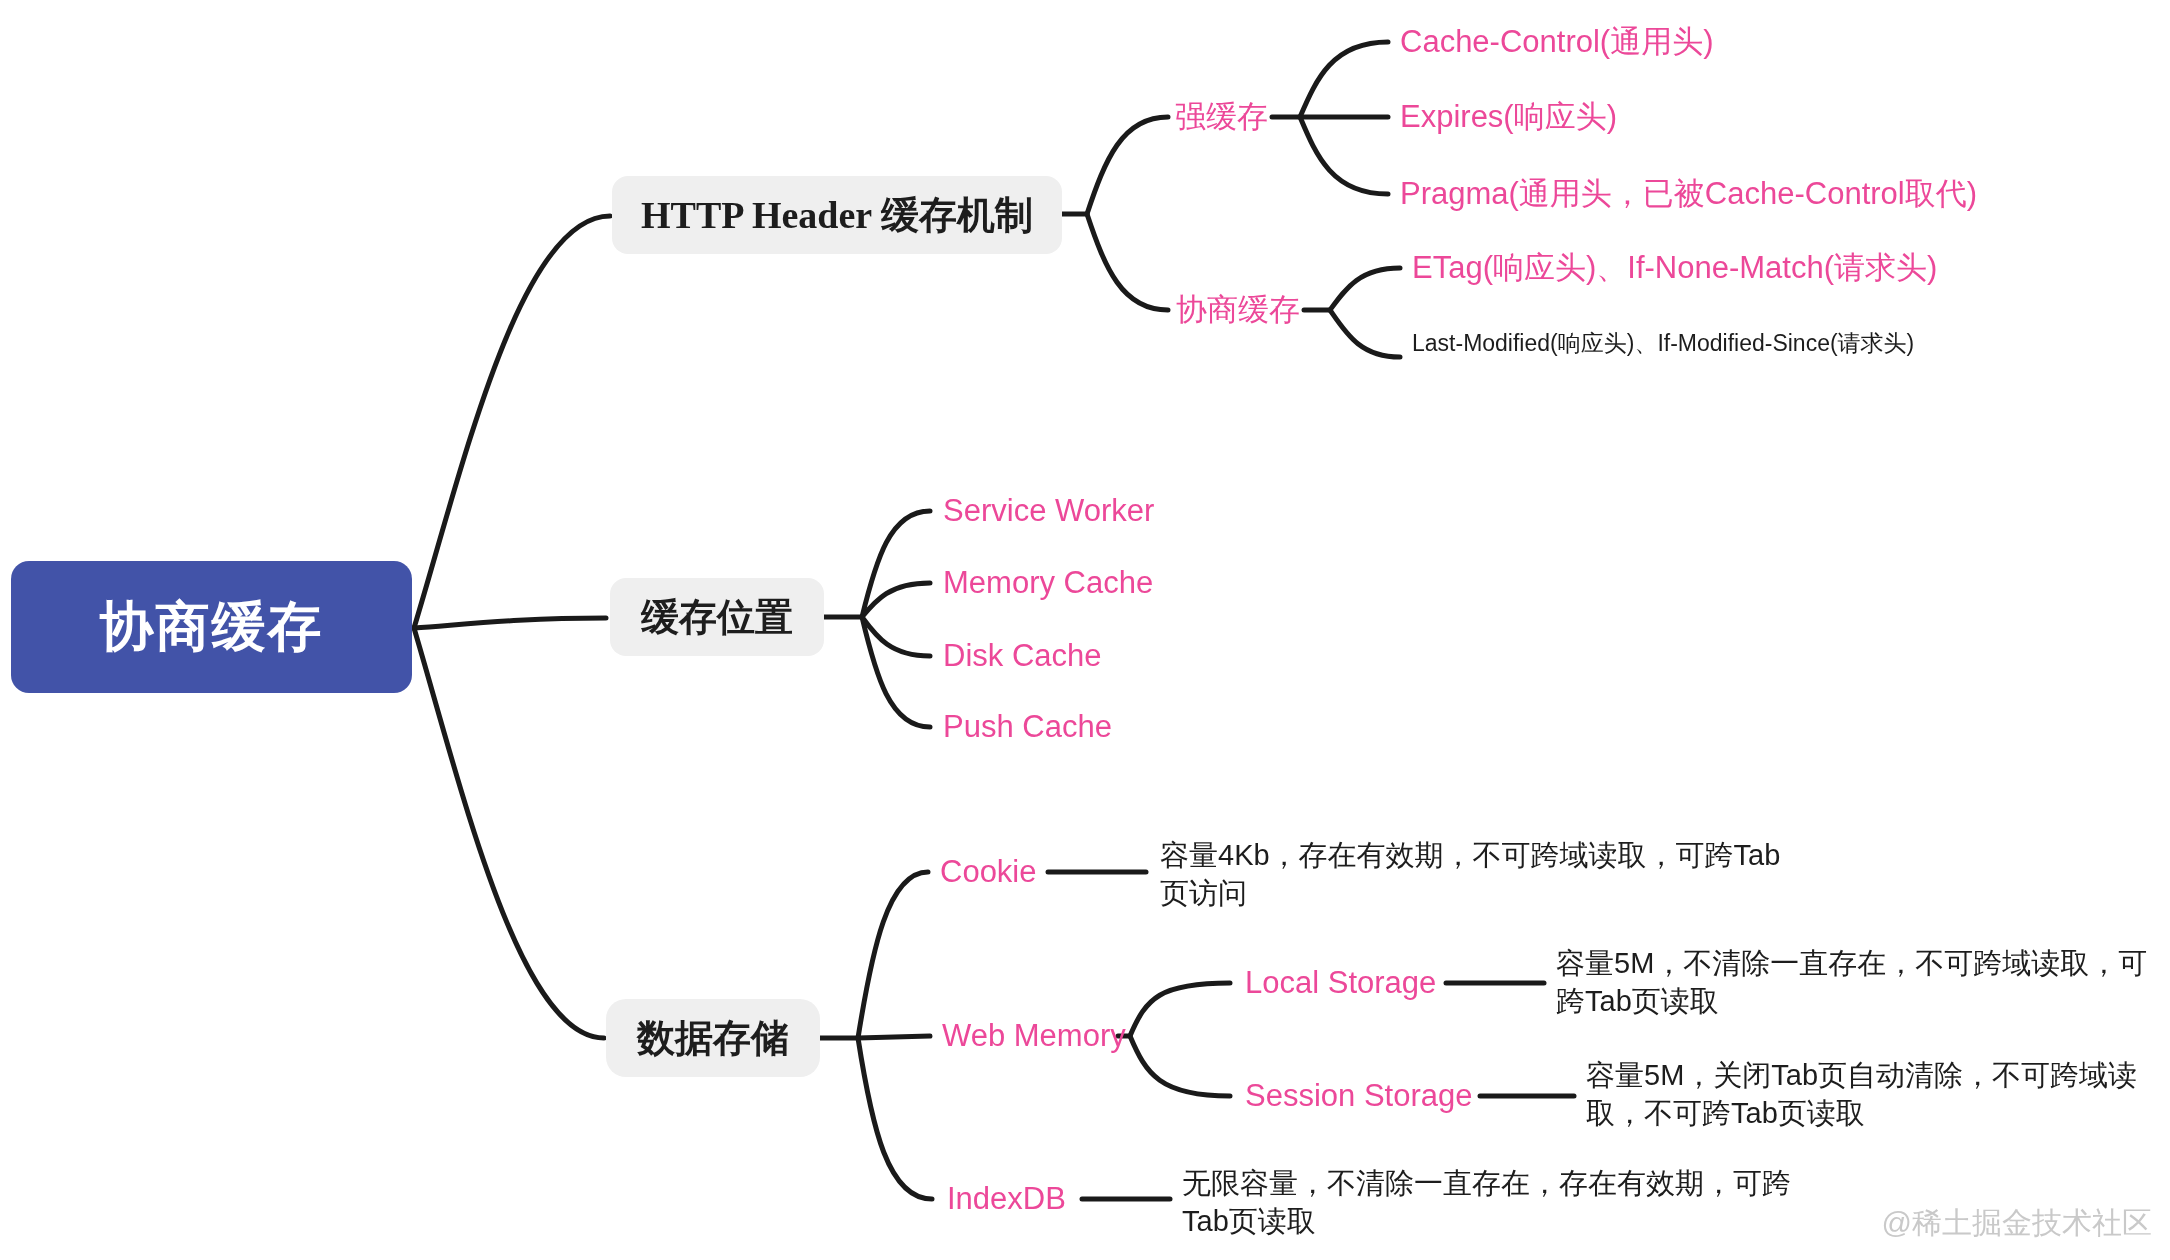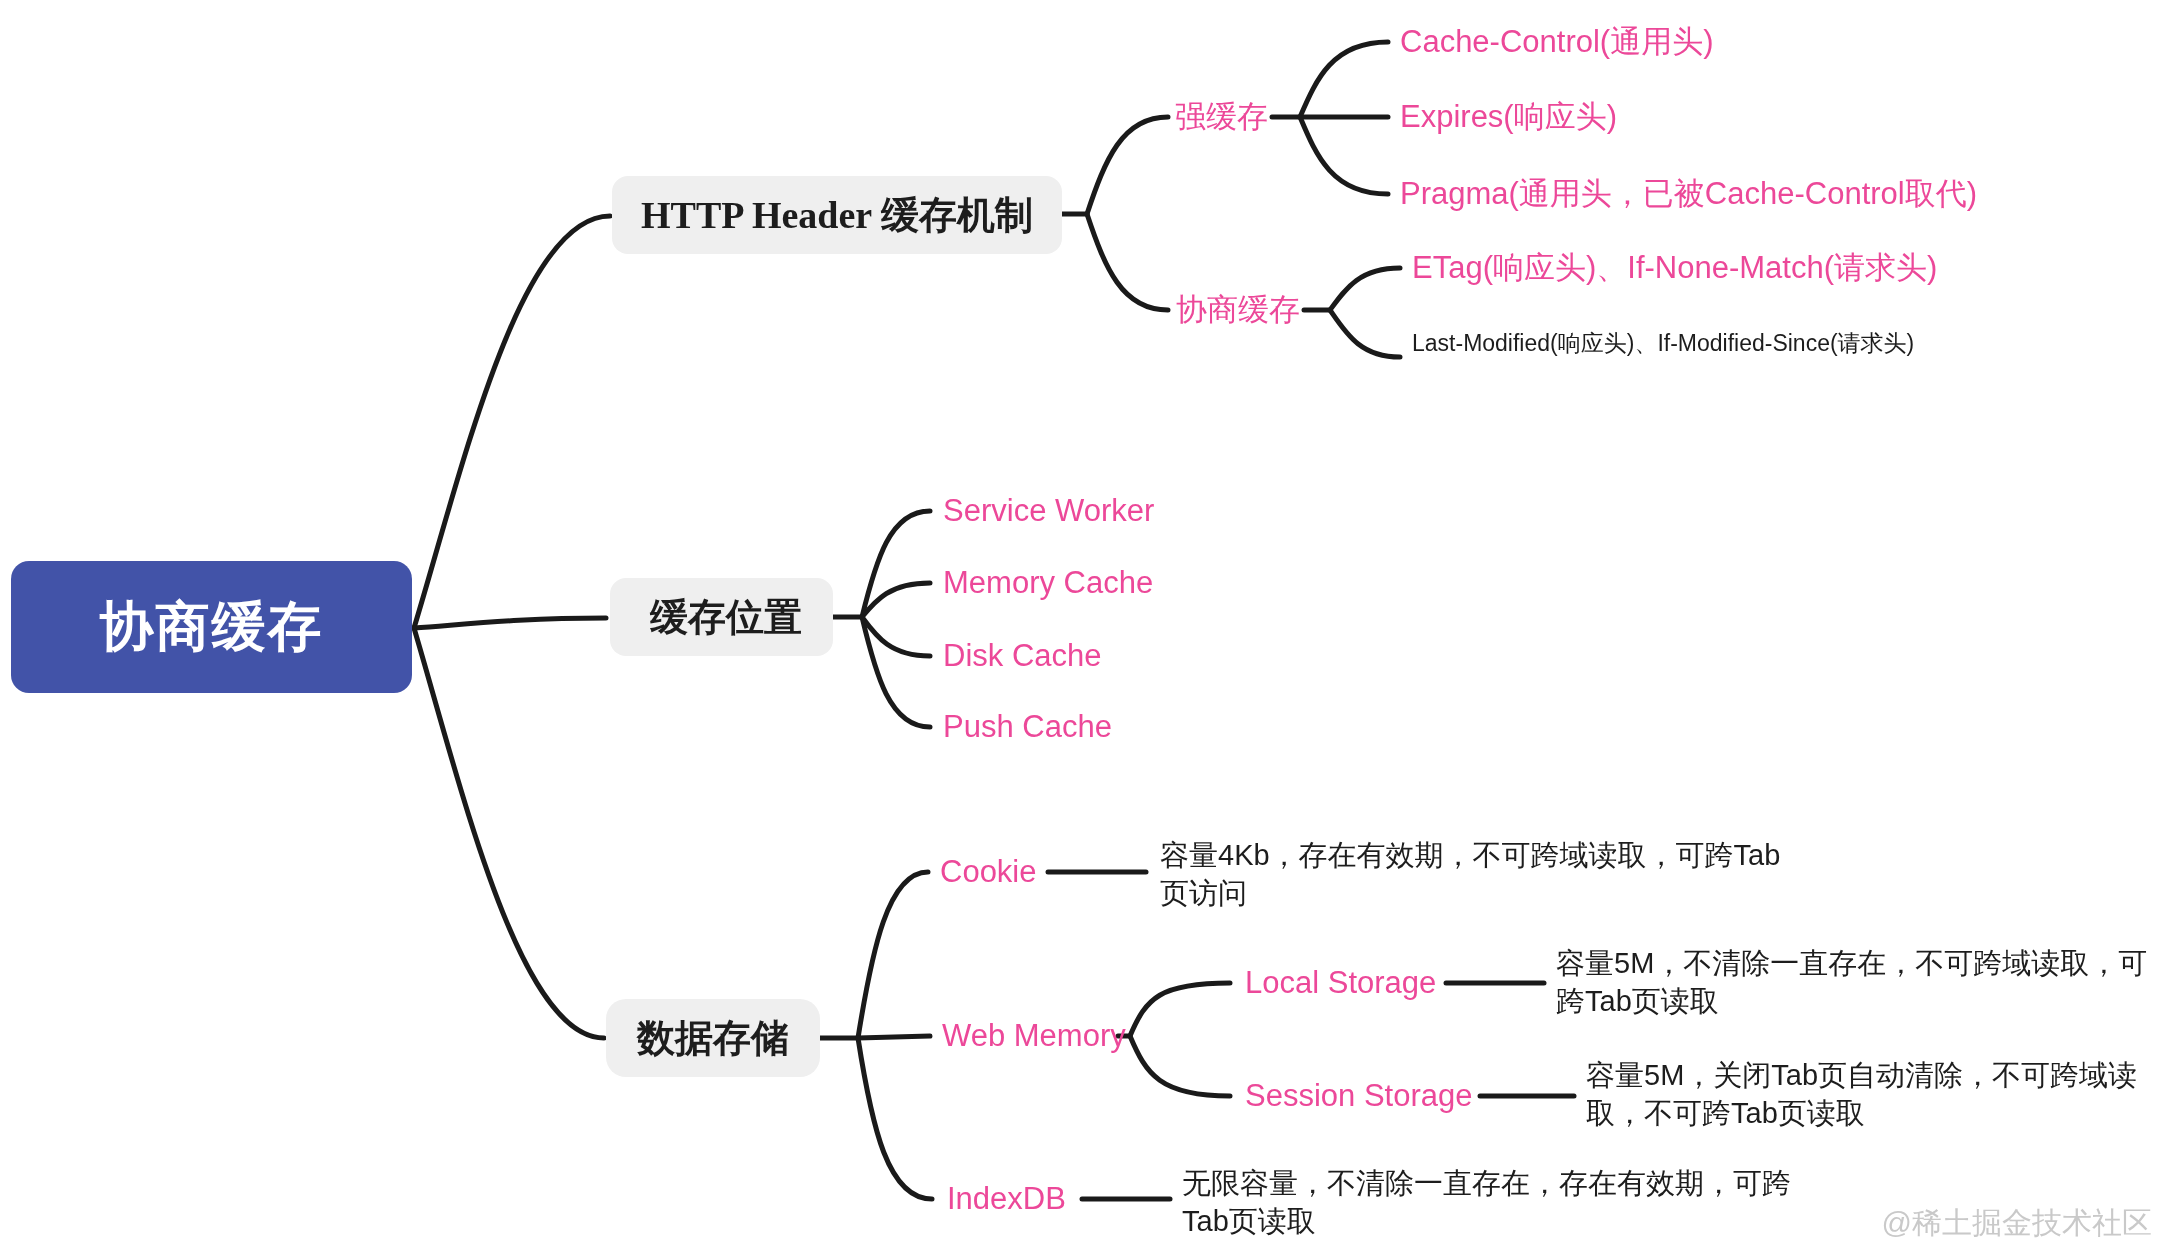--- a/index.html
+++ b/index.html
@@ -23,21 +23,21 @@
   }
   .branch-box{
     position:absolute;height:78px;
     background:var(--branch-bg,#efefef);
     border-radius:16px;
     display:flex;align-items:center;justify-content:center;
     font-size:38px;font-weight:700;color:#1d1d1d;
     white-space:nowrap;
   }
   .bx-http{left:612px;top:176px;width:450px;font-family:Liberation Serif, serif;}
-  .bx-loc {left:610px;top:578px;width:214px;padding-left:9px;}
+  .bx-loc {left:610px;top:578px;width:214px;}
   .bx-data{left:606px;top:999px;width:214px;border-radius:20px;}
 
   .lbl{
     position:absolute;
     transform:translateY(-50%);
     white-space:nowrap;
     font-size:31px;color:#ec4899;
   }
   .wrap{
     position:absolute;

